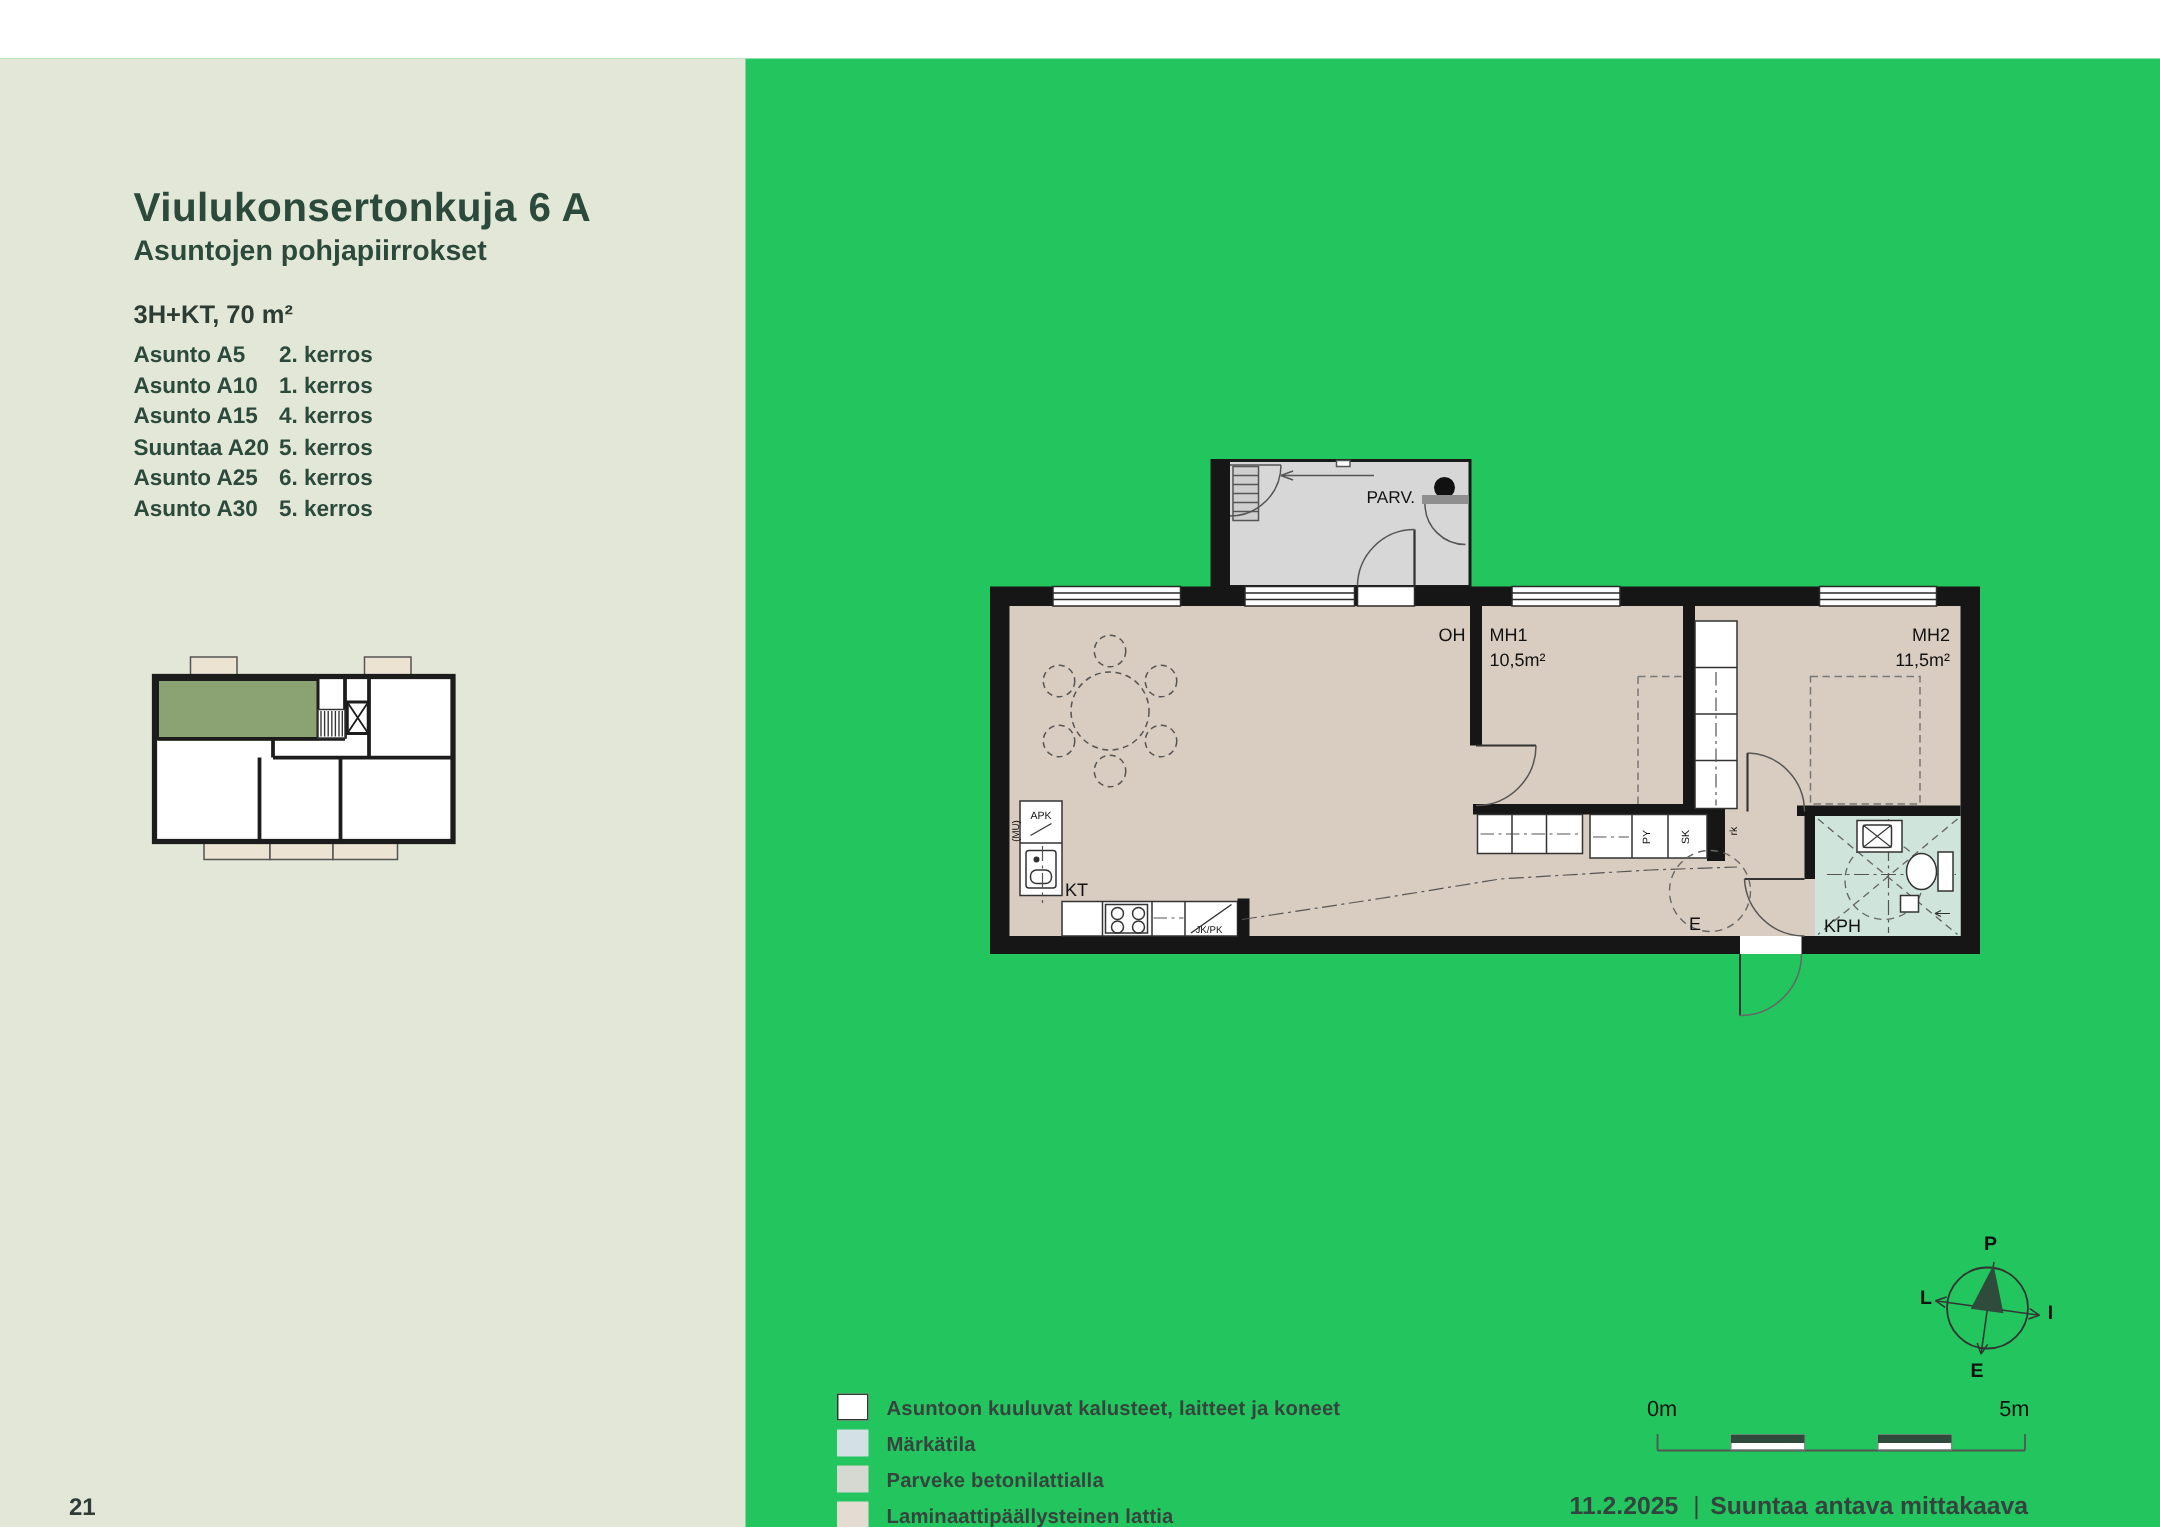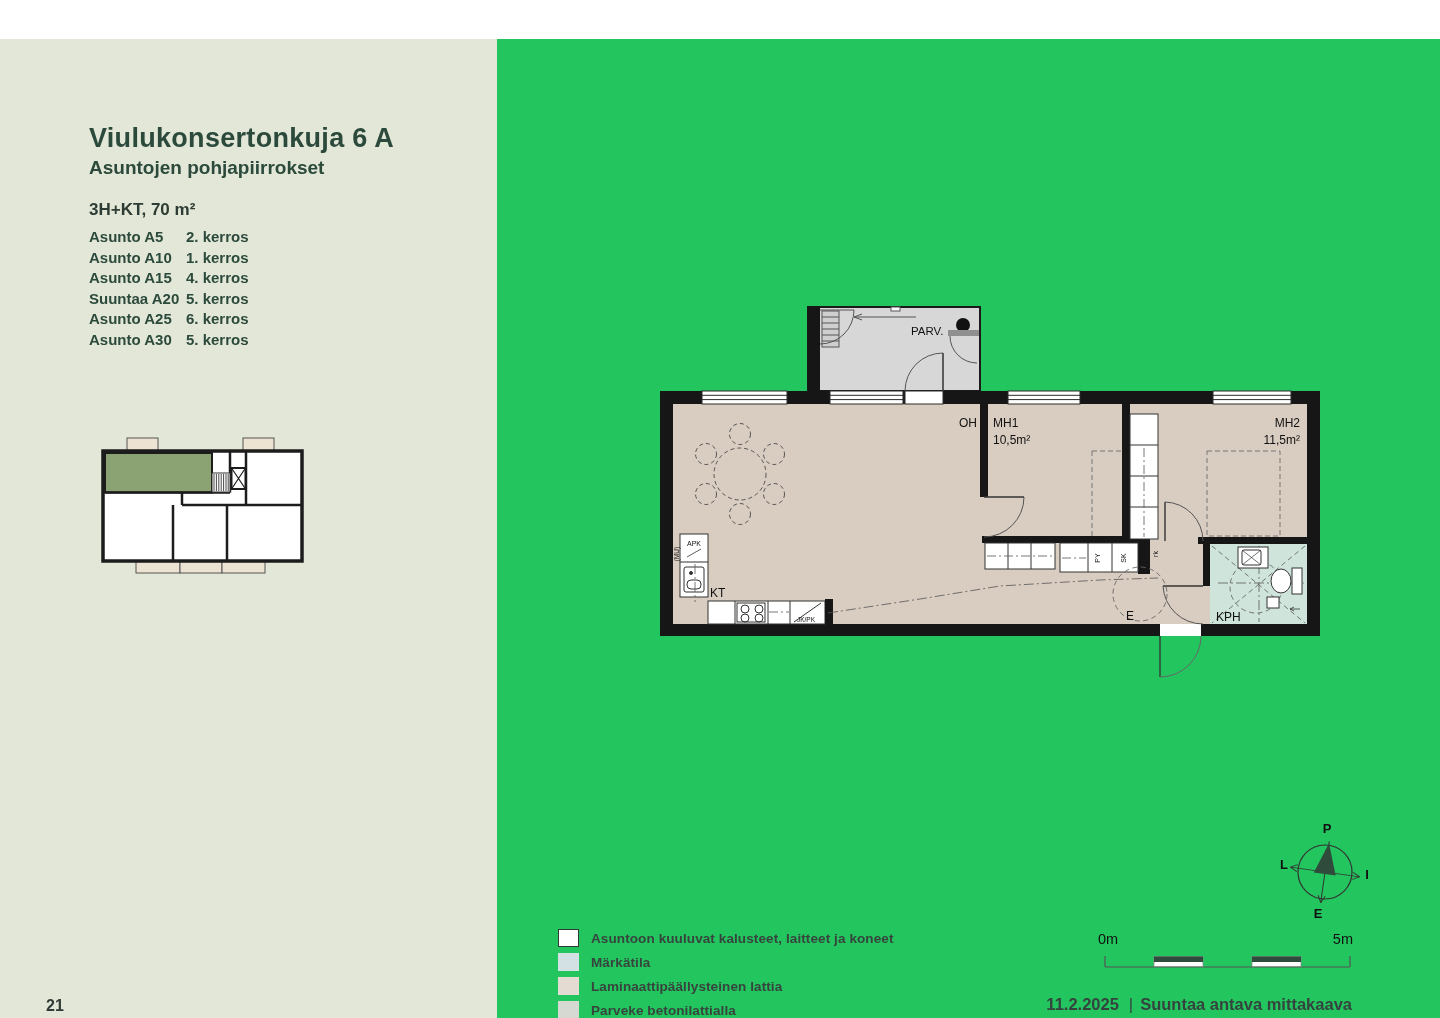--- a/index.html
+++ b/index.html
@@ -312,26 +312,26 @@
   <div class="legend">
     <div class="legend-row">
       <div class="swatch" style="background: rgb(255, 255, 255);"></div>
       <div class="legend-label">Asuntoon kuuluvat kalusteet, laitteet ja koneet</div>
     </div>
     <div class="legend-row">
       <div class="swatch" style="background: rgb(211, 224, 228);"></div>
       <div class="legend-label">Märkätila</div>
     </div>
     <div class="legend-row">
+      <div class="swatch" style="background: rgb(214, 216, 210);"></div>
+      <div class="legend-label">Parveke betonilattialla</div>
+    </div>
+    <div class="legend-row">
       <div class="swatch" style="background: rgb(228, 220, 210);"></div>
       <div class="legend-label">Laminaattipäällysteinen lattia</div>
-    </div>
-    <div class="legend-row">
-      <div class="swatch" style="background: rgb(214, 216, 210);"></div>
-      <div class="legend-label">Parveke betonilattialla</div>
     </div>
   </div>
 
   <div class="compass">
     <svg width="100" height="112" viewBox="0 0 100 112">
       <circle cx="47" cy="55" r="27" stroke="#333" stroke-width="1.2" fill="none"></circle>
       <g transform="rotate(8 47 55)" stroke="#333" stroke-width="1" fill="none">
         <path d="M47 24 V86"></path>
           <path d="M12 55 H82"></path>
         <path d="M12 55 l7 -3.5 M12 55 l7 3.5"></path>

